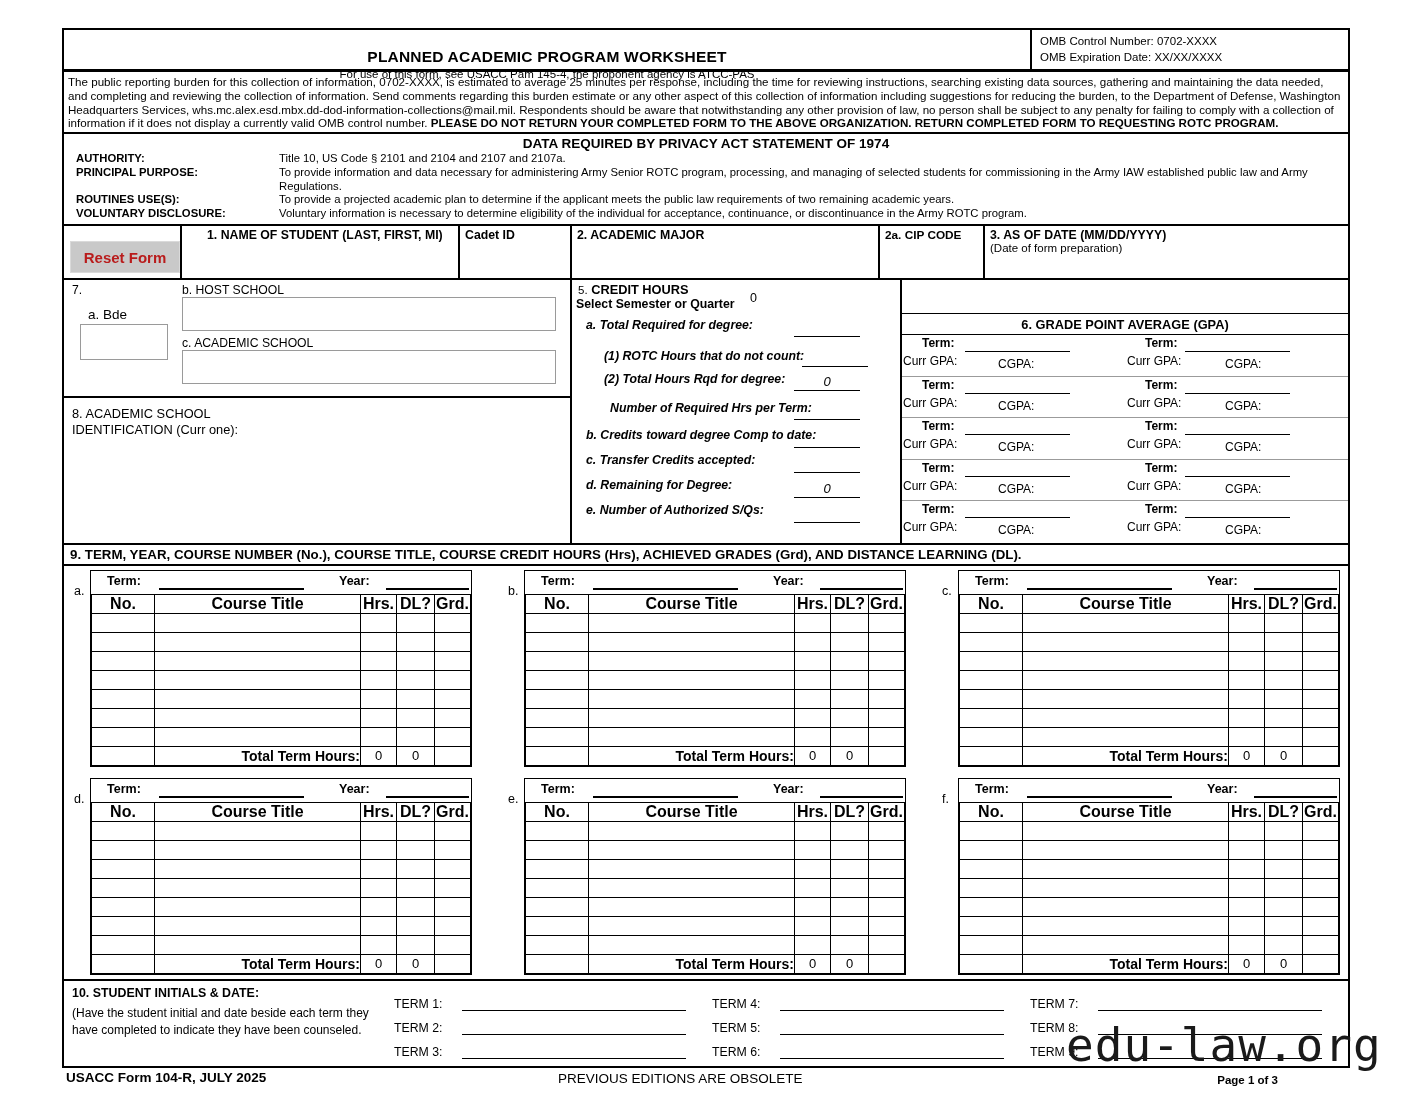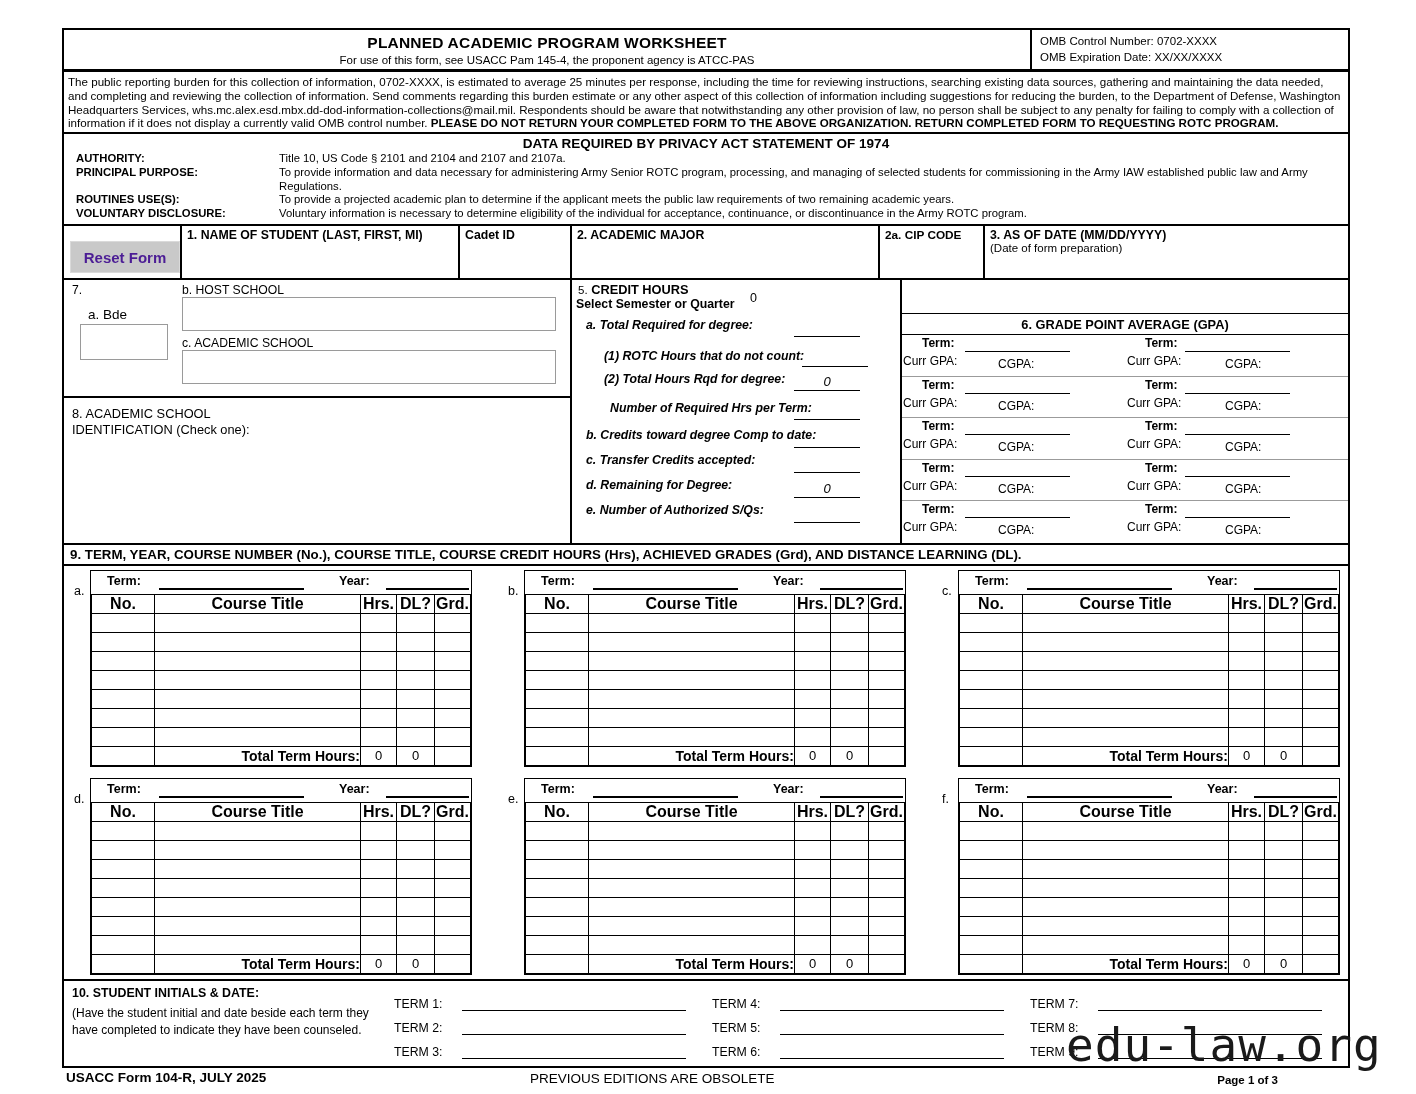--- a/index.html
+++ b/index.html
@@ -11,21 +11,21 @@
   }
   #page{position:relative;width:1416px;height:1094px;overflow:hidden;background:#fff;}
 
   .frame{
     position:absolute;left:62px;top:28px;width:1288px;height:1040px;
     border:2px solid #000;box-sizing:border-box;
   }
 
   
   .hdr{display:flex;border-bottom:3px solid #000;height:42px;box-sizing:border-box;}
-  .hdr-left{flex:1;position:relative;}
+  .hdr-left{flex:1;position:relative;margin-top:14px;}
   .hdr-title{
     text-align:center;font-weight:bold;font-size:15.5px;letter-spacing:.2px;
     margin-top:4px;
   }
   .hdr-sub{text-align:center;font-size:11.5px;margin-top:2px;}
   .hdr-right{
     width:318px;border-left:2px solid #000;box-sizing:border-box;padding:4px 0 0 8px;
     font-size:11.5px;line-height:1.35;
   }
 
@@ -50,23 +50,23 @@
   .cell:last-child{border-right:none;}
   .cap{font-weight:bold;font-size:12.3px;padding:2px 0 0 5px;}
   .cap-sm{font-size:11.8px;}
   .subcap{font-size:11.5px;padding-left:5px;}
 
   .reset-cell{width:118px;flex:0 0 118px;}
   .reset-btn{
     position:absolute;left:6px;top:15px;width:108px;height:30px;
     background:#c9c9c9;border:1px solid #dadada;
     font-weight:bold;font-size:15px;display:flex;align-items:center;justify-content:center;
-    color:#4c1d95;
+    color:#b91c1c;
   }
-  .name-cell{width:278px;flex:0 0 278px;}
+  .name-cell{width:278px;flex:0 0 278px;padding-left:20px;}
   .cadet-cell{width:112px;flex:0 0 112px;}
   .major-cell{width:308px;flex:0 0 308px;}
   .cip-cell{width:105px;flex:0 0 105px;}
   .asof-cell{flex:1;}
 
   
   .mid{display:flex;border-bottom:2px solid #000;}
   .mid-left{width:508px;flex:0 0 508px;border-right:2px solid #000;box-sizing:border-box;}
   .mid-center{width:330px;flex:0 0 330px;border-right:2px solid #000;box-sizing:border-box;position:relative;}
   .mid-right{flex:1;box-sizing:border-box;}
@@ -139,21 +139,21 @@
   .s10-note{font-size:12px;line-height:1.45;margin-top:5px;}
   .s10-cols{flex:1;display:flex;}
   .s10-col{flex:1;padding-top:6px;}
   .s10-item{display:flex;align-items:flex-end;height:24px;font-size:12.3px;}
   .s10-item .tl{width:68px;flex:0 0 68px;}
   .s10-item .rl{flex:1;border-bottom:1.8px solid #000;margin-right:26px;height:16px;}
 
   
   .footer{position:absolute;left:62px;top:1070px;width:1288px;height:22px;}
   .f-left{position:absolute;left:4px;top:0;font-weight:bold;font-size:13.5px;}
-  .f-mid{position:absolute;left:468px;top:1px;font-size:13.5px;}
+  .f-mid{position:absolute;left:496px;top:1px;font-size:13.5px;}
   .f-right{position:absolute;right:72px;top:4px;font-weight:bold;font-size:11.5px;}
 
   .watermark{
     position:absolute;left:1066px;top:1018px;
     font-family:"DejaVu Sans Mono", monospace;
     font-size:46px;color:#1a1a1a;letter-spacing:1px;white-space:nowrap;
     pointer-events:none;
   }
 </style>
 </head>
@@ -229,21 +229,21 @@
           </div>
           <div class="sch-right">
             <div class="lbl-sm">b. HOST SCHOOL</div>
             <div class="txtbox"></div>
             <div class="lbl-sm" style="margin-top:5px">c. ACADEMIC SCHOOL</div>
             <div class="txtbox"></div>
           </div>
         </div>
         <div class="acad-row">
           <div>8.  ACADEMIC  SCHOOL</div>
-          <div>IDENTIFICATION (Check one):</div>
+          <div>IDENTIFICATION (Curr one):</div>
         </div>
       </div>
 
       <div class="mid-center">
         <div class="ch-title">
           <span class="num">5.</span>
           <span>CREDIT HOURS</span>
         </div>
         <div class="ch-sel">
           <span>Select Semester or Quarter</span>

